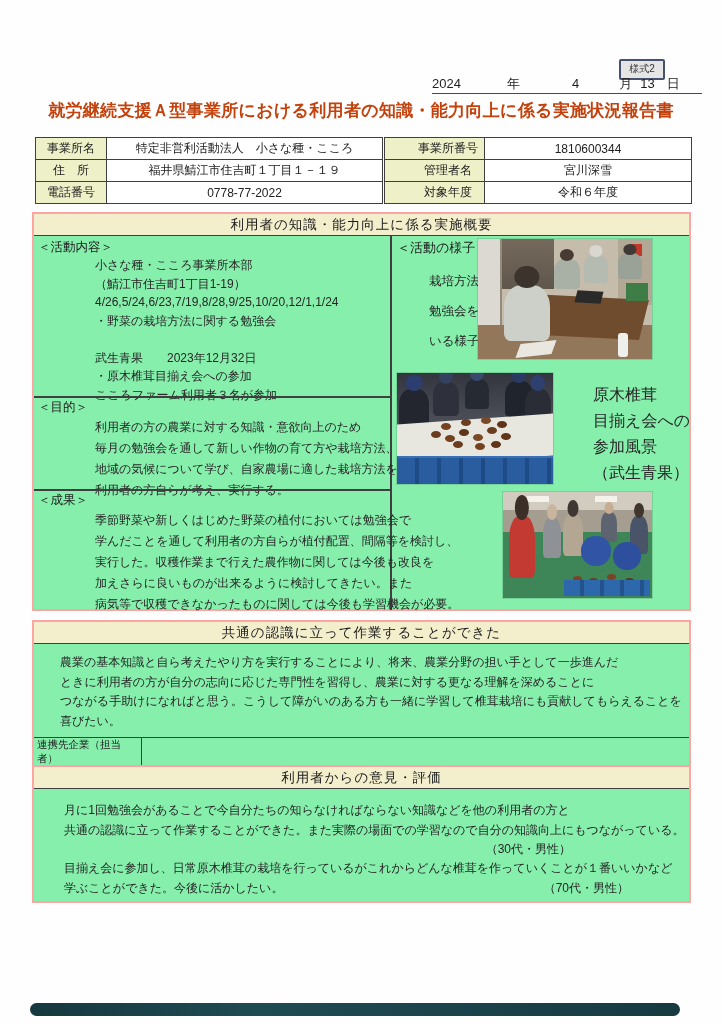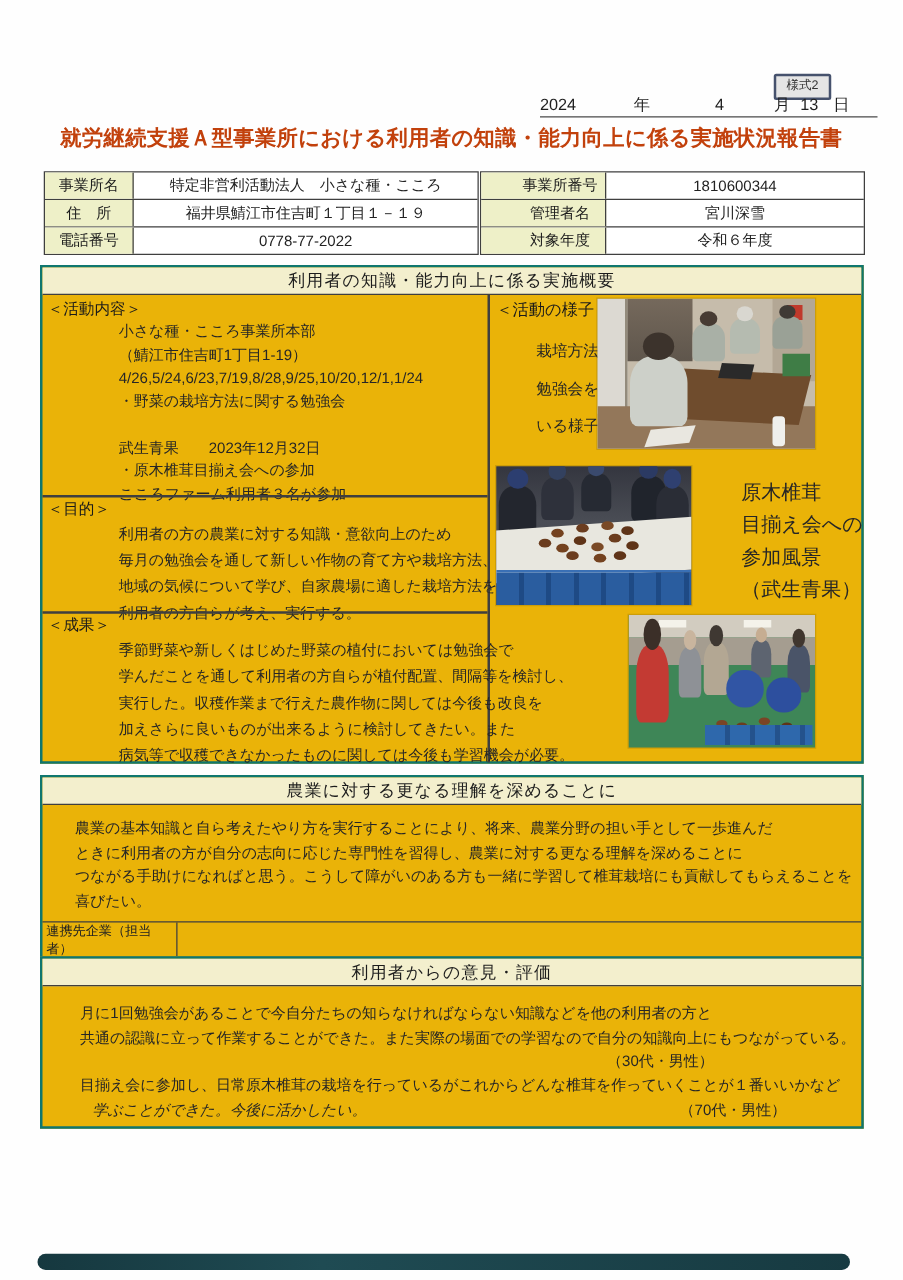--- a/index.html
+++ b/index.html
@@ -25,21 +25,21 @@
   .info-left{left:35px;width:346px;}
   .info-right{left:384px;width:306px;}
   .info-row{display:flex;height:21px;border-top:1px solid #3f3f3f;}
   .info-row:first-child{border-top:none;}
   .info-label{width:70px;background:#eef0c8;border-right:1px solid #3f3f3f;display:flex;
               align-items:center;justify-content:center;font-size:12px;color:#1d1d1d;}
   .info-right .info-label{width:72px;padding-left:27px;}
   .info-value{flex:1;display:flex;align-items:center;justify-content:center;font-size:12px;color:#222;}
 
   
-  .section{position:absolute;left:32px;width:659px;border:2px solid #0f766e;background:#eab308;box-sizing:border-box;}
+  .section{position:absolute;left:32px;width:659px;border:2px solid #fca5a5;background:#86efac;box-sizing:border-box;}
   .section-header{background:#f3efcd;border-bottom:1.5px solid #3f3f3f;height:21px;line-height:21px;
                   text-align:center;font-size:13.5px;letter-spacing:1px;color:#1c1c1c;}
 
   
   .ov{top:212px;height:399px;}
   .ov-content{position:relative;height:374px;}
   .v-divider{position:absolute;left:356px;top:0;bottom:0;width:1.5px;background:#3f3f3f;}
   .h-divider{position:absolute;left:0;width:356px;height:1.5px;background:#3f3f3f;}
   .blk-head{position:absolute;font-size:12.5px;color:#1a1a1a;}
   .lines{position:absolute;font-size:12px;color:#262626;margin-left:31px;}
@@ -65,21 +65,21 @@
   .pt-label{width:104px;border-right:1.5px solid #3f3f3f;display:flex;align-items:center;
             padding-left:3px;font-size:10.5px;color:#222;}
   .pt-value{flex:1;}
 
   
   .us{top:765px;height:138px;}
   .us-content{padding-top:11px;font-size:12px;color:#262626;}
   .us-content .ln{padding-left:30px;line-height:20px;white-space:nowrap;}
   .us-content .attr{text-align:right;padding-right:118px;line-height:18px;}
   .us-lastrow{display:flex;justify-content:space-between;line-height:20px;}
-  .us-lastrow .left{padding-left:40px;white-space:nowrap;font-style:italic;}
+  .us-lastrow .left{padding-left:30px;white-space:nowrap;}
   .us-lastrow .right{padding-right:60px;white-space:nowrap;}
 
   .artifact{position:absolute;left:30px;top:1003px;width:650px;height:13px;border-radius:7px;
             background:linear-gradient(90deg,#16383f,#1f4b53 35%,#173a41);}
 </style>
 </head>
 <body>
 
 <div class="page">
 
@@ -219,21 +219,21 @@
         <div class="fig" style="right:4px;top:24px;width:18px;height:38px;background:#4a5468;--h:#40362e;"></div>
         <div class="blob" style="left:78px;top:44px;width:30px;height:30px;background:#3155a4;"></div>
         <div class="blob" style="left:110px;top:50px;width:28px;height:28px;background:#2d4f9e;"></div>
         <div style="left:70px;bottom:16px;width:9px;height:6px;border-radius:50%;background:#7a4426;box-shadow:16px 2px 0 #6b3d1f,34px -2px 0 #7a4426,52px 2px 0 #5f3418;"></div>
         <div style="right:2px;bottom:2px;width:86px;height:16px;background:repeating-linear-gradient(90deg,#2e68ac 0 16px,#24528c 16px 20px);"></div>
       </div>
     </div>
   </div>
 
   <div class="section pt">
-    <div class="section-header">農業に対する更なる理解を深めることに</div>
+    <div class="section-header">共通の認識に立って作業することができた</div>
     <div class="pt-content">
       <div>農業の基本知識と自ら考えたやり方を実行することにより、将来、農業分野の担い手として一歩進んだ</div>
       <div>ときに利用者の方が自分の志向に応じた専門性を習得し、農業に対する更なる理解を深めることに</div>
       <div>つながる手助けになればと思う。こうして障がいのある方も一緒に学習して椎茸栽培にも貢献してもらえることを</div>
       <div>喜びたい。</div>
     </div>
     <div class="pt-row">
       <div class="pt-label">連携先企業（担当者）</div>
       <div class="pt-value"></div>
     </div>

